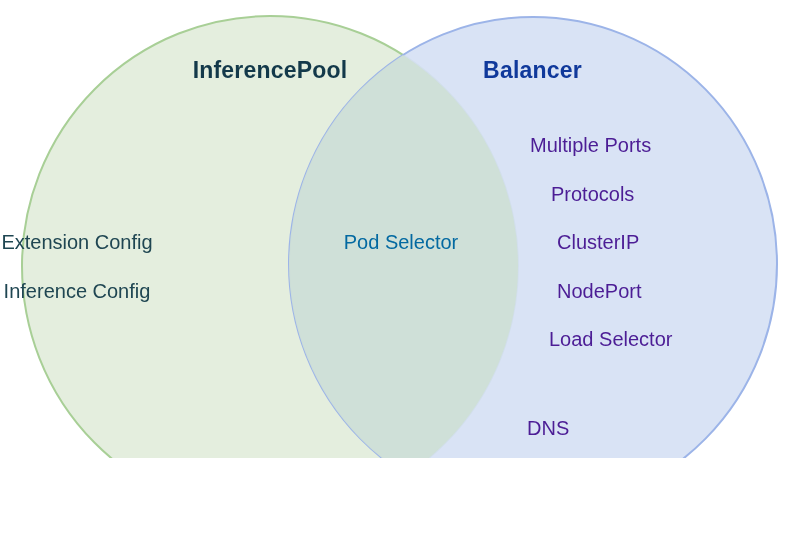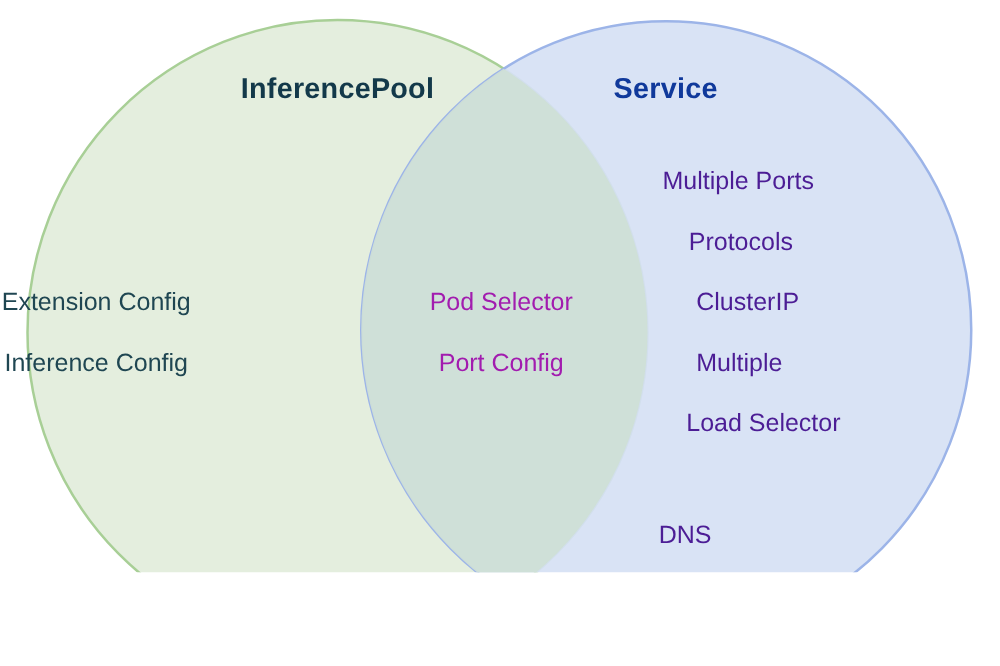--- a/index.html
+++ b/index.html
@@ -61,21 +61,21 @@
     white-space: nowrap;
     line-height: 1;
   }
   .item-left {
     color: #1f4652;
     text-align: center;
     width: 330px;
     left: -88px;
   }
   .item-mid {
-    color: #a21caf;
+    color: #0369a1;
     text-align: center;
     width: 280px;
     left: 261px;
   }
   .item-right {
     color: #4c1d95;
     text-align: left;
   }
 </style>
 </head>
@@ -93,29 +93,28 @@
     <ellipse cx="533" cy="264" rx="244" ry="247" fill="#d6e1f4" fill-opacity="0.92" stroke="#9cb4e8" stroke-width="2"></ellipse>
     <g clip-path="url(#clip-left)">
       <ellipse cx="533" cy="264" rx="244" ry="247" fill="#cfdfd6" fill-opacity="0.95"></ellipse>
     </g>
   </svg>
 
   <div class="layer">
 
     <div class="set-title title-left">InferencePool</div>
 
-    <div class="set-title title-right">Service</div>
+    <div class="set-title title-right">Balancer</div>
 
     <div class="item item-left" style="top:232px;">Extension Config</div>
     <div class="item item-left" style="top:281px;">Inference Config</div>
 
     <div class="item item-mid" style="top:232px;">Pod Selector</div>
-    <div class="item item-mid" style="top:281px;">Port Config</div>
 
     <div class="item item-right" style="top:135px; left:530px;">Multiple Ports</div>
     <div class="item item-right" style="top:184px; left:551px;">Protocols</div>
     <div class="item item-right" style="top:232px; left:557px;">ClusterIP</div>
-    <div class="item item-right" style="top:281px; left:557px;">Multiple</div>
+    <div class="item item-right" style="top:281px; left:557px;">NodePort</div>
     <div class="item item-right" style="top:329px; left:549px;">Load Selector</div>
     <div class="item item-right" style="top:418px; left:527px;">DNS</div>
 
   </div>
 </div>
 
 </body></html>

